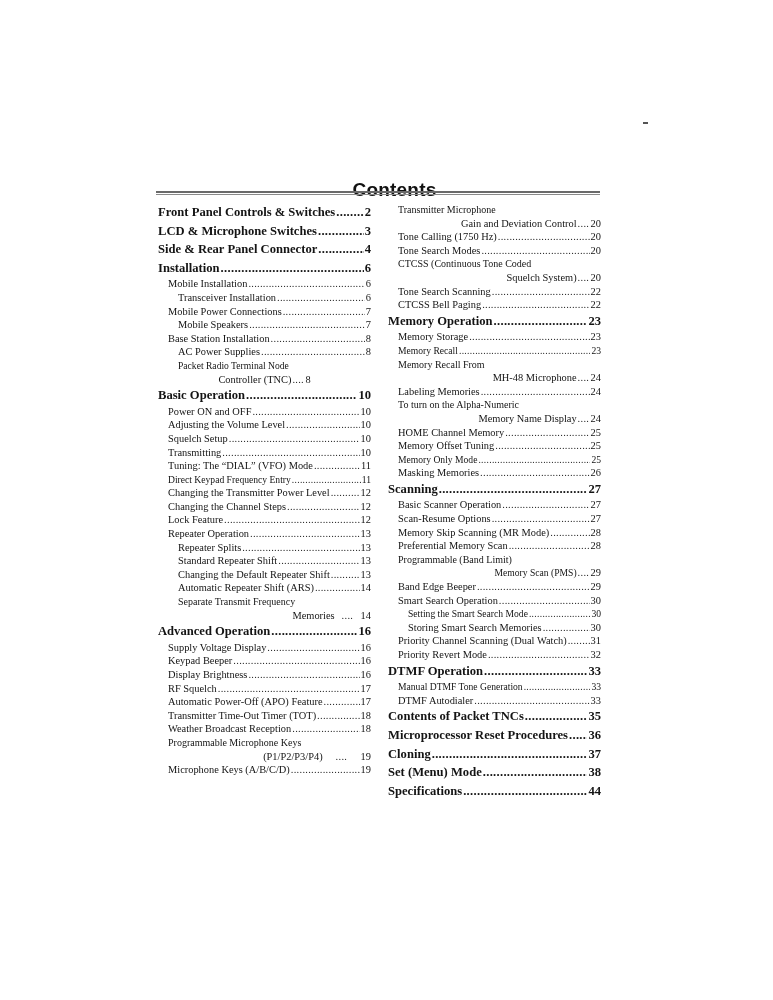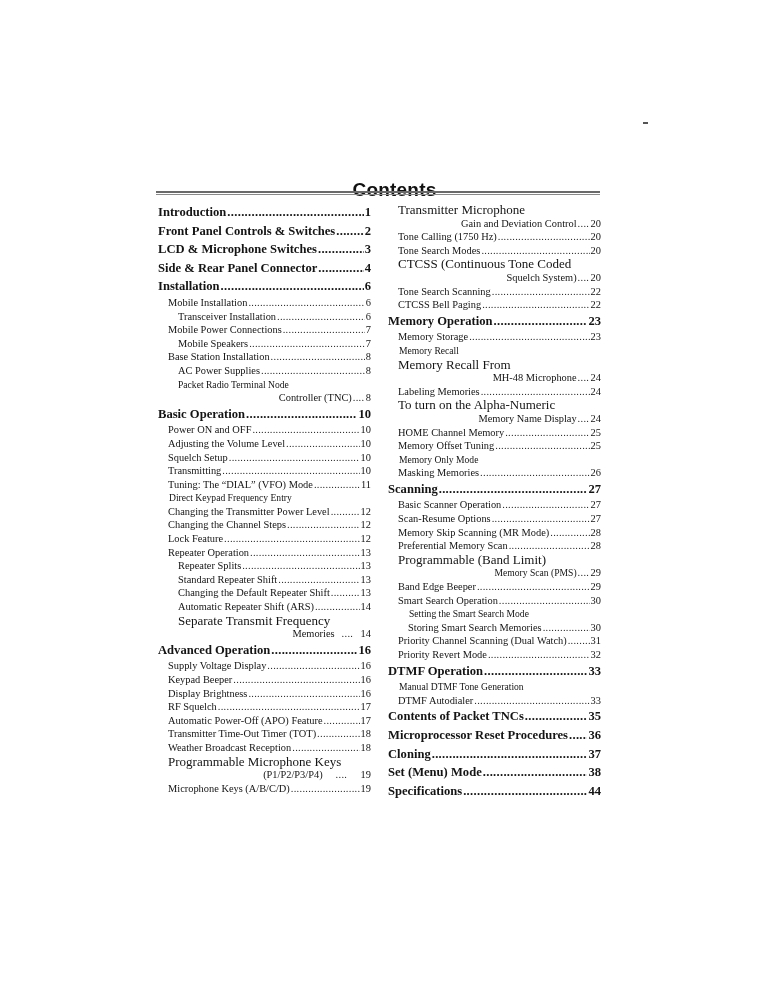--- a/index.html
+++ b/index.html
@@ -17,46 +17,41 @@
   .col.right { left: 388px; width: 213px; }
   .entry { display: flex; align-items: baseline; white-space: nowrap; overflow: hidden; }
   .entry .t { flex: 0 0 auto; }
   .entry .d { flex: 1 1 auto; overflow: hidden; margin: 0 1px; }
   .entry .d::after { content: "........................................................................................................................................................."; letter-spacing: 0.3px; }
   .entry .p { flex: 0 0 auto; }
   .l0 { font-weight: bold; font-size: 12.6px; height: 18.6px; line-height: 18.6px; }
   .l1e { font-size: 10.4px; height: 13.6px; line-height: 13.6px; padding-left: 10px; }
   .l2e { font-size: 10.4px; height: 13.6px; line-height: 13.6px; padding-left: 20px; }
   .right .l1e { padding-left: 10px; }
-  .wrapfirst { font-size: 13px; height: 13.6px; line-height: 13.6px; white-space: nowrap; }
+  .wrapfirst { font-size: 10px; height: 13.6px; line-height: 13.6px; white-space: nowrap; }
   .wrapfirst.i1 { padding-left: 10px; }
   .wrapfirst.i2 { padding-left: 20px; }
   .cont { justify-content: flex-end; }
   .cont .d { flex: 0 0 auto; width: 12px; }
-  .sc { font-size: 9.6px; flex-direction: column; }
+  .sc { font-size: 9.6px; }
 </style>
 </head>
 <body>
 
 <div class="speck"></div>
 
 <h1 class="title" style="margin:8px;">Contents</h1>
 
 <div class="rule">
   <div class="l1"></div>
   <div class="l2"></div>
 </div>
 
 <div class="col left" id="col-left">
     <div class="entry l0">
-      <span class="t">Introduction</span>
-      <span class="d"></span>
-      <span class="p">1</span>
-    </div>
-    <div class="entry l0">
       <span class="t">Front Panel Controls &amp; Switches</span>
       <span class="d"></span>
       <span class="p">2</span>
     </div>
     <div class="entry l0">
       <span class="t">LCD &amp; Microphone Switches</span>
       <span class="d"></span>
       <span class="p">3</span>
     </div>
     <div class="entry l0">
@@ -93,21 +88,21 @@
       <span class="t">Base Station Installation</span>
       <span class="d"></span>
       <span class="p">8</span>
     </div>
     <div class="entry l2e">
       <span class="t">AC Power Supplies</span>
       <span class="d"></span>
       <span class="p">8</span>
     </div>
     <div class="wrapfirst i2 sc">Packet Radio Terminal Node</div>
-    <div class="entry cont l2e" style="padding-left: 0px;">
+    <div class="entry cont l2e" style="padding-left: 0px; justify-content: center;">
       <span class="t">Controller (TNC)</span>
       <span class="d"></span>
       <span class="p">8</span>
     </div>
     <div class="entry l0">
       <span class="t">Basic Operation</span>
       <span class="d"></span>
       <span class="p">10</span>
     </div>
     <div class="entry l1e">

